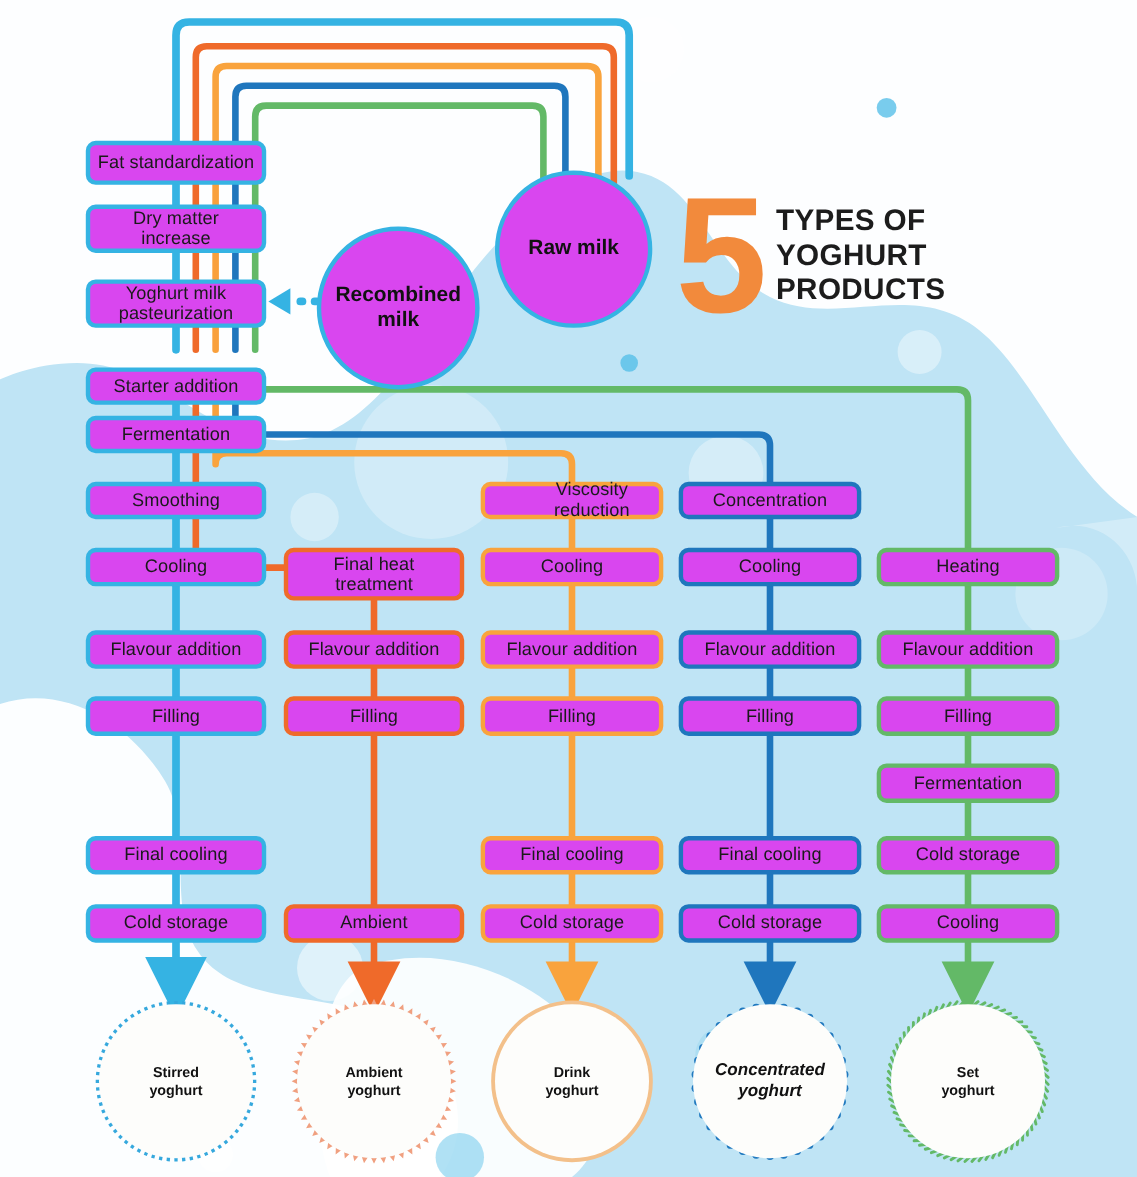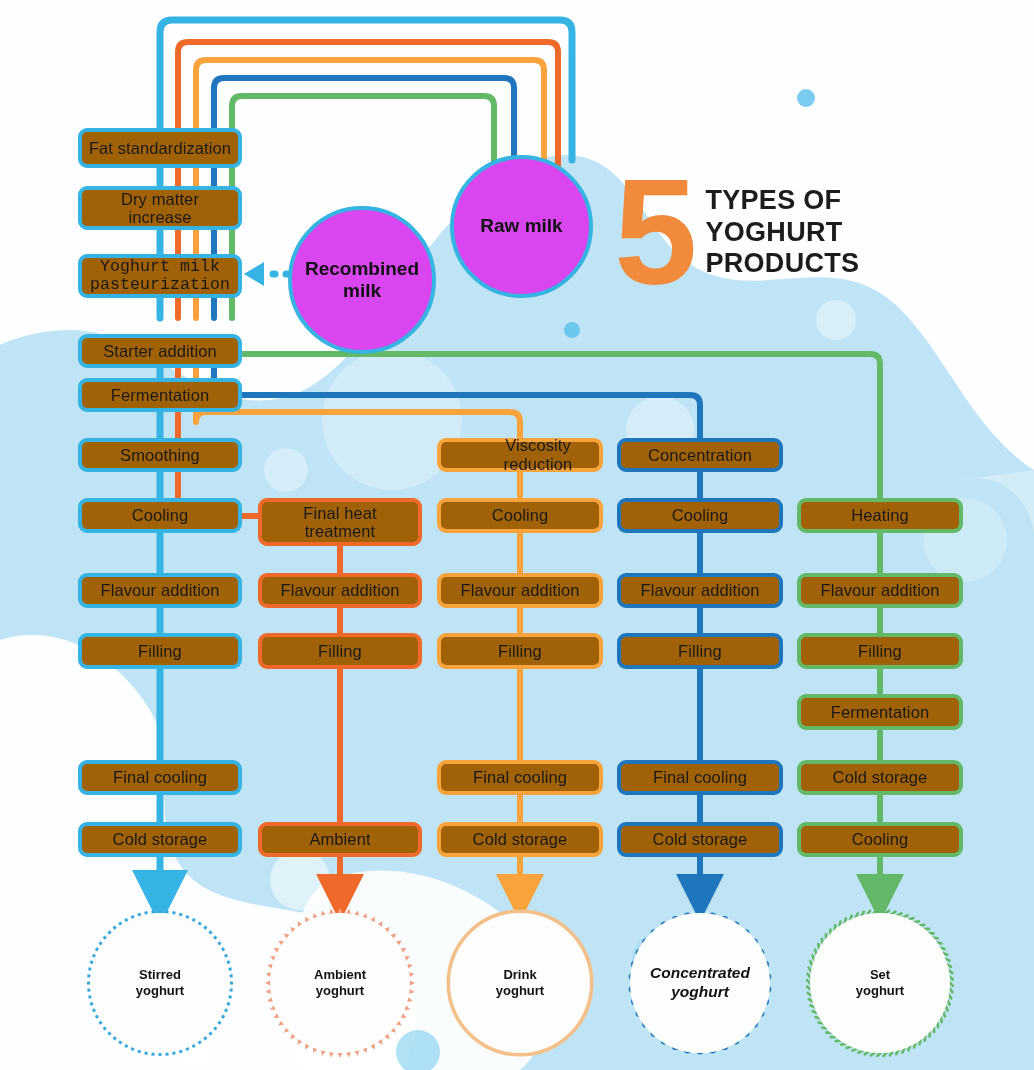--- a/index.html
+++ b/index.html
@@ -9,21 +9,21 @@
     font-family:"Liberation Sans", sans-serif;
     overflow:hidden;
     position:relative;
   }
   #stage{position:absolute;left:0;top:0;width:1034px;height:1070px;}
   #bg, #wires{position:absolute;left:0;top:0;width:1034px;height:1070px;}
   #wires{pointer-events:none;}
   .node{
     position:absolute;
     box-sizing:border-box;
-    background:#a16207;
+    background:#d946ef;
     border-radius:9px;
     display:flex;align-items:center;justify-content:center;
     text-align:center;
     color:#1a1a1a;
     font-size:16.5px;
     line-height:1.14;
     letter-spacing:.1px;
     z-index:5;
   }
   .node.two{line-height:1.12;}
@@ -240,21 +240,21 @@
 
   <div class="node c-lblue" style="left:78px;top:128px;width:164px;height:40px;">
     <span>Fat standardization</span>
   </div>
   <div class="node c-lblue two" style="left:78px;top:186px;width:164px;height:44px;">
     <span>
       <span>Dry matter</span><br>
       <span>increase</span>
     </span>
   </div>
-  <div class="node c-lblue two" style="left:78px;top:254px;width:164px;height:44px;font-family:Liberation Mono, monospace;">
+  <div class="node c-lblue two" style="left:78px;top:254px;width:164px;height:44px;">
     <span>
       <span>Yoghurt milk</span><br>
       <span>pasteurization</span>
     </span>
   </div>
   <div class="node c-lblue" style="left:78px;top:334px;width:164px;height:34px;">
     <span>Starter addition</span>
   </div>
   <div class="node c-lblue" style="left:78px;top:378px;width:164px;height:34px;">
     <span>Fermentation</span>

